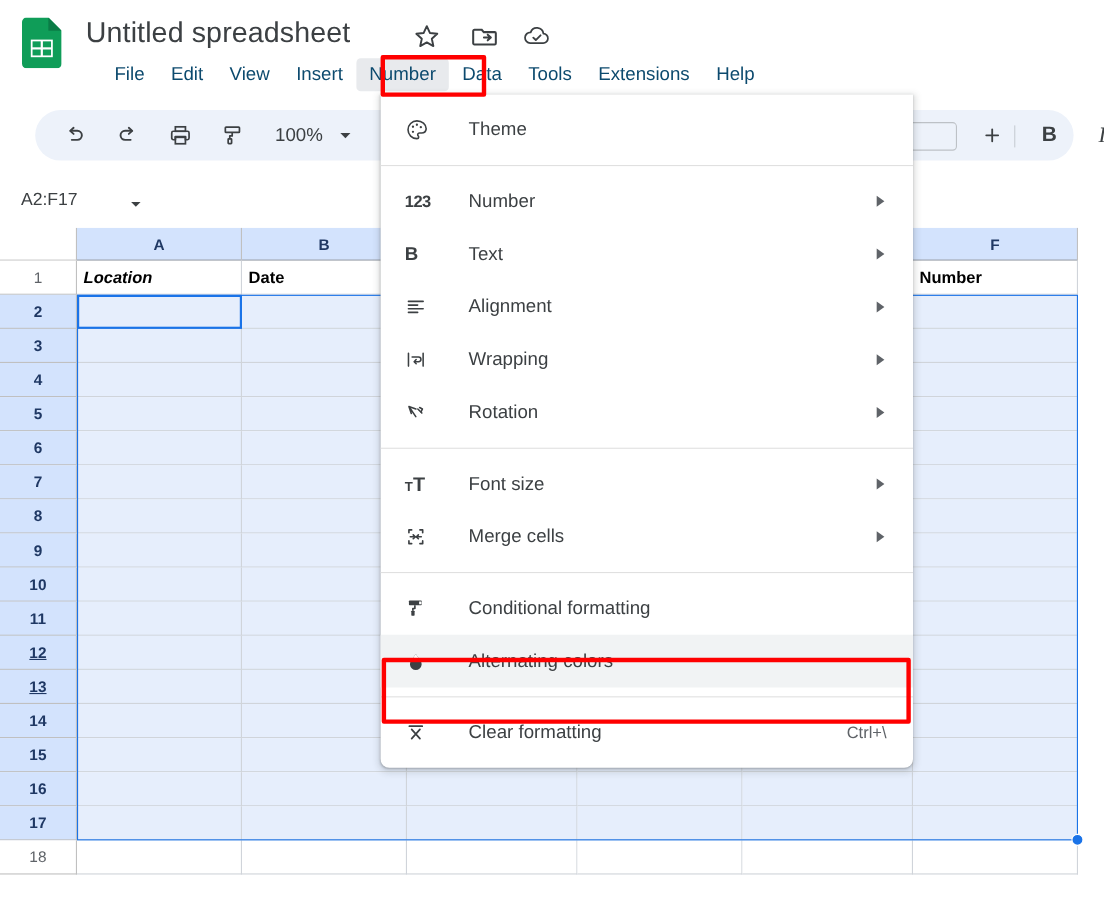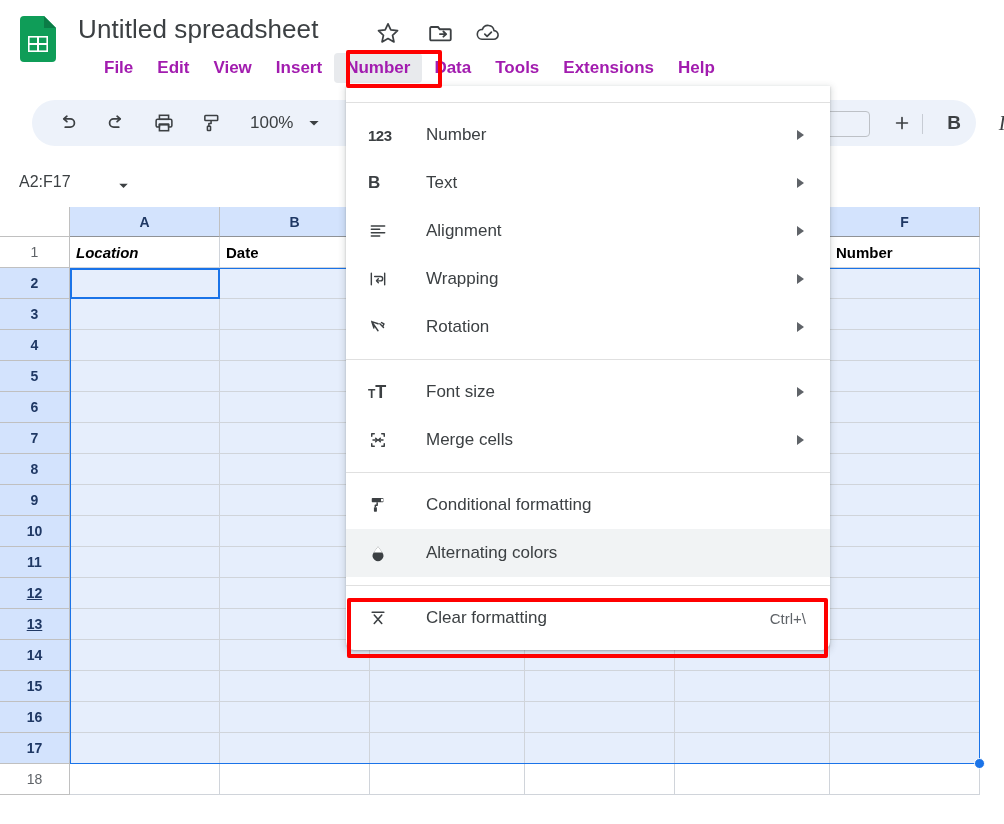--- a/index.html
+++ b/index.html
@@ -20,22 +20,22 @@
     font-size:26px; color:#3c4043; letter-spacing:0.1px; white-space:nowrap;
   }
   .title-icon { position:absolute; top:20px; width:26px; height:26px; cursor:pointer; }
   #star-icon { left:375px; }
   #folder-icon { left:428px; }
   #cloud-icon { left:475px; }
 
   
   #menubar { position:absolute; left:92px; top:53px; height:30px; display:flex; align-items:center; gap:0px; }
   .menu-item {
-    font-size:17px; color:#a21caf; padding:3px 12px; border-radius:4px;
-    cursor:pointer; white-space:nowrap; line-height:24px;font-weight:bold;
+    font-size:17px; color:#0c4a6e; padding:3px 12px; border-radius:4px;
+    cursor:pointer; white-space:nowrap; line-height:24px;
   }
   .menu-item.active { background:#e8eaed; }
   #format-highlight {
     position:absolute; left:346px; top:50px; width:96px; height:38px;
     border:4px solid #ff0000; border-radius:2px; pointer-events:none; z-index:40;
   }
 
   
   #toolbar {
     position:absolute; left:32px; top:100px; width:944px; height:46px;
@@ -466,20 +466,32 @@
         <div class="cell" style="left: 525px; width: 150px; top: 557px;"></div>
         <div class="cell" style="left: 675px; width: 155px; top: 557px;"></div>
         <div class="cell" style="left: 830px; width: 150px; top: 557px;"></div>
       </div>
     <div id="sel-range-border" style="left: 70px; top: 61px; width: 910px; height: 496px;"></div>
     <div id="active-cell-border" style="left: 70px; top: 61px; width: 150px; height: 31px;"></div>
     <div id="sel-handle" style="left: 974px; top: 551px;"></div>
   </div>
 
   <div id="format-menu">
+      <div class="mrow">
+        <span class="micon">
+          <svg width="22" height="22" viewBox="0 0 24 24">
+            <path d="M12 3.2a8.8 8.8 0 1 0 0 17.6c1 0 1.7-.8 1.7-1.7 0-.45-.17-.85-.45-1.14-.27-.3-.44-.68-.44-1.1 0-.95.77-1.72 1.72-1.72h2.03A4.64 4.64 0 0 0 21.2 11C21.2 6.7 17.1 3.2 12 3.2z" fill="none" stroke="#3c4043" stroke-width="1.6"></path>
+            <circle cx="8.1" cy="9" r="1.15" fill="#3c4043"></circle>
+            <circle cx="12" cy="7" r="1.15" fill="#3c4043"></circle>
+            <circle cx="15.9" cy="9.4" r="1.15" fill="#3c4043"></circle>
+            <circle cx="8.1" cy="14" r="1.15" fill="#3c4043"></circle>
+          </svg>
+        </span>
+        <span class="mlabel">Theme</span>
+      </div>
       <div class="msep"></div>
       <div class="mrow">
         <span class="micon">
           <span style="font-size:15px;font-weight:bold;letter-spacing:-0.5px;color:#3c4043;font-family:'Liberation Sans',sans-serif;">123</span>
         </span>
         <span class="mlabel">Number</span>
         <span class="marrow"></span>
       </div>
       <div class="mrow">
         <span class="micon">

